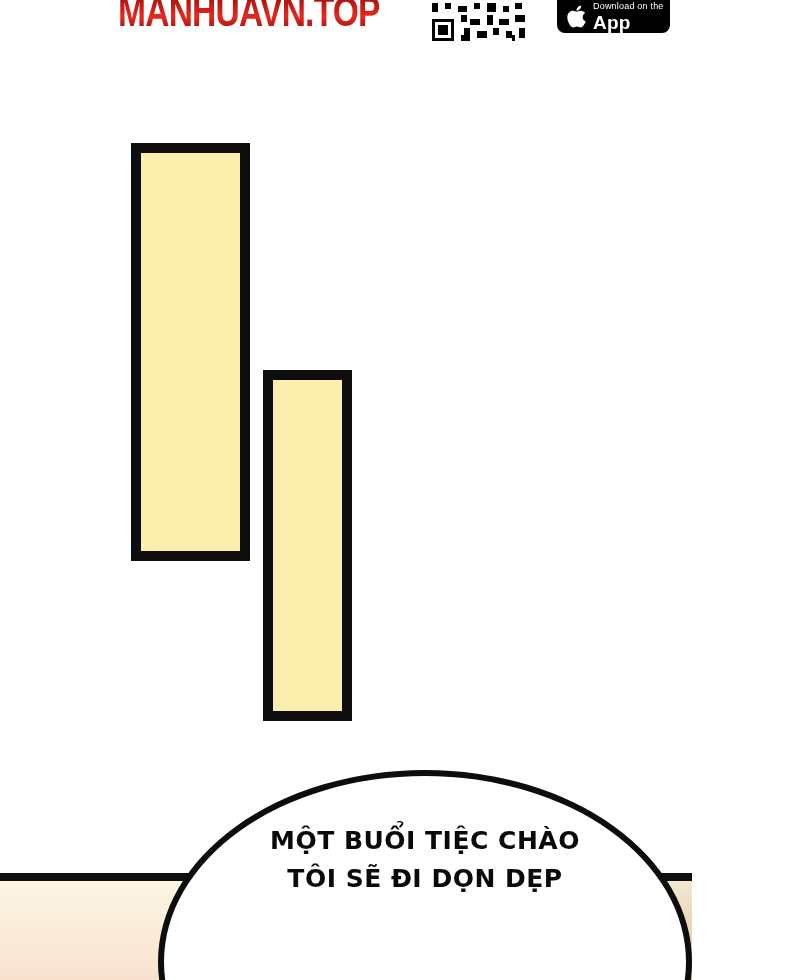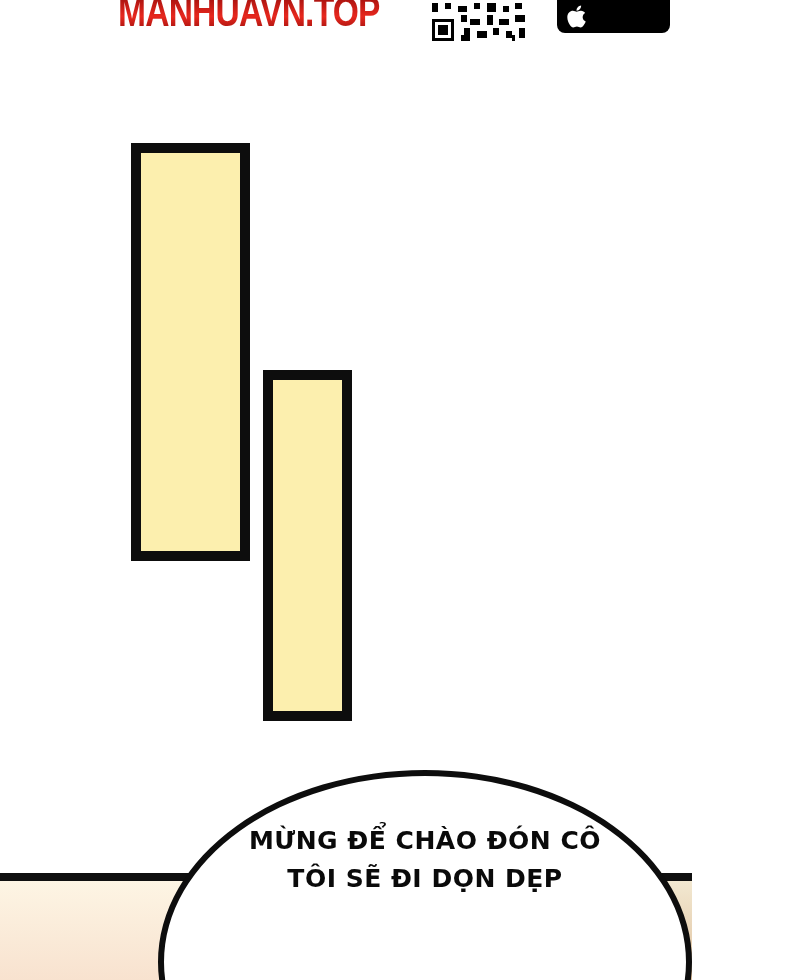--- a/index.html
+++ b/index.html
@@ -117,33 +117,37 @@
         <rect x="27" y="25" width="2" height="3"></rect>
       <rect x="9" y="27" width="3" height="2"></rect>
         <rect x="25" y="27" width="1" height="2"></rect>
     </g>
   </svg>
 
   <div class="appstore-badge">
     <svg class="apple" viewBox="0 0 384 512">
       <path fill="#ffffff" d="M318.7 268.7c-.2-36.7 16.4-64.4 50-84.8-18.8-26.9-47.2-41.7-84.7-44.6-35.5-2.8-74.3 20.7-88.5 20.7-15 0-49.4-19.7-76.4-19.7C63.3 141.2 4 184.8 4 273.5q0 39.3 14.4 81.2c12.8 36.7 59 126.7 107.2 125.2 25.2-.6 43-17.9 75.8-17.9 31.8 0 48.3 17.9 76.4 17.9 48.6-.7 90.4-82.5 102.6-119.3-65.2-30.7-61.7-90-61.7-91.9zm-56.6-164.2c27.3-32.4 24.8-61.9 24-72.5-24.1 1.4-52 16.4-67.9 34.9-17.5 19.8-27.8 44.3-25.6 71.9 26.1 2 49.9-11.4 69.5-34.3z"></path>
     </svg>
+    <span class="btxt">
+      <span class="l1">Download on the</span>
+      <span class="l2">App Store</span>
+    </span>
   </div>
 
   <div class="bar bar1"></div>
   <div class="bar bar2"></div>
 
   <div class="panel-divider"></div>
   <div class="panel-left"></div>
   <div class="panel-right"></div>
   <div class="stripe-white"></div>
   <div class="stripe-dark"></div>
 
   <div class="bubble">
     <div class="bubble-text">
-      <span>MỪNG ĐỂ CHÀO ĐÓN CÔ</span>
+      <span>MỘT BUỔI TIỆC CHÀO</span>
       <span>TÔI SẼ ĐI DỌN DẸP</span>
     </div>
   </div>
 
   <div class="scroll-thumb"></div>
 
 </div>
 
 </body></html>

